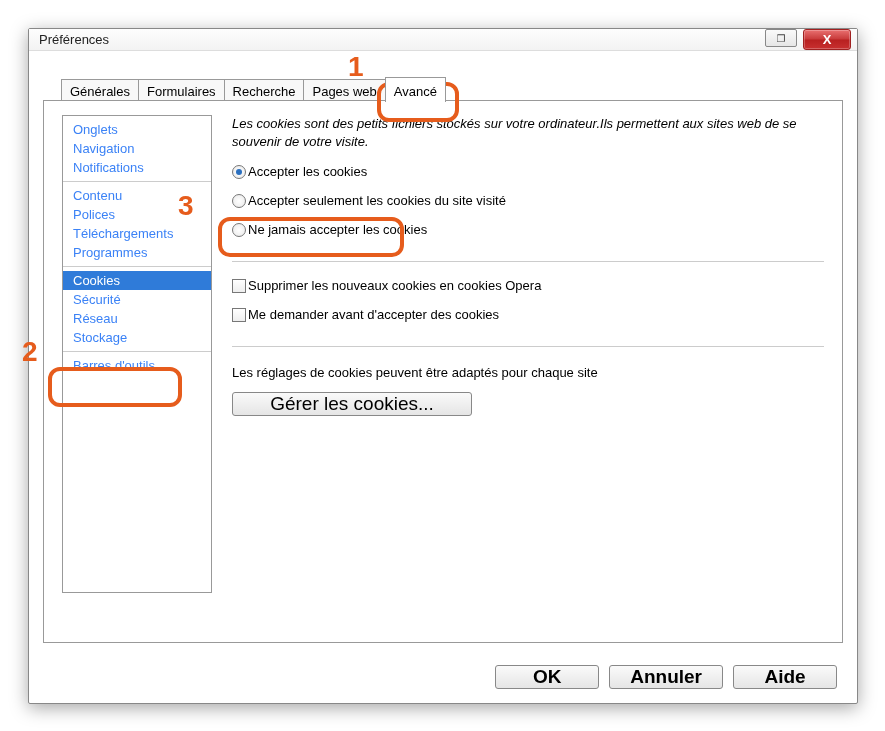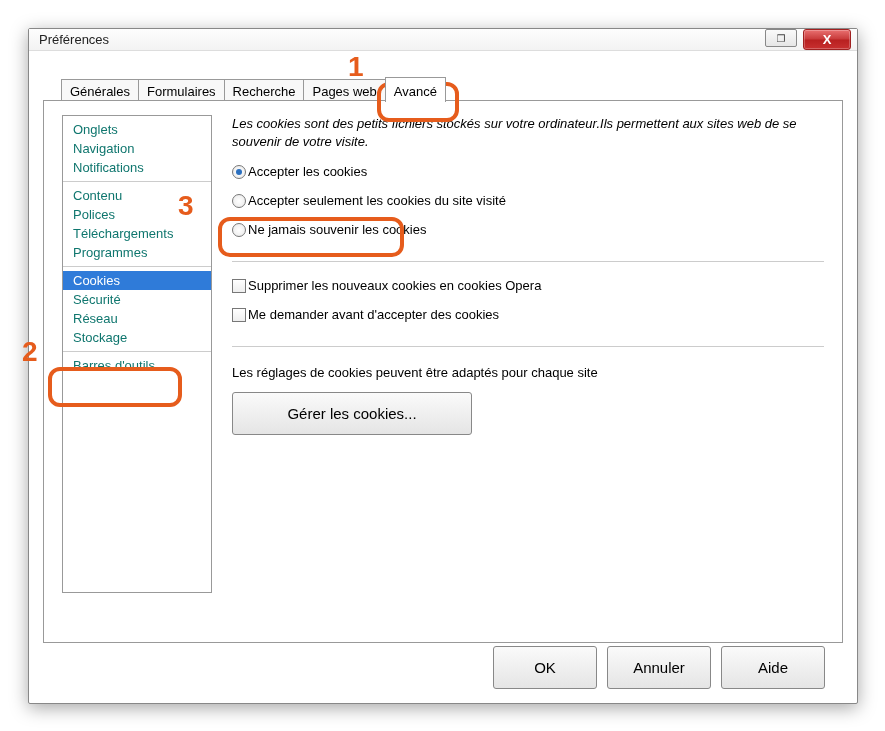--- a/index.html
+++ b/index.html
@@ -90,21 +90,21 @@
     width: 150px; height: 478px;
     border: 1px solid #999;
     background: #fff;
     overflow: hidden;
   }
   .side-group { border-bottom: 1px solid #ccc; padding: 4px 0; }
   .side-group:last-child { border-bottom: none; }
   .side-item {
     padding: 2px 10px 2px 10px;
     cursor: default;
-    color: #0f766e;
+    color: #3b82f6;
   }
   .side-item.selected {
     background: #2f7bd9;
     color: #fff;
   }
   .main-pane {
     position: absolute;
     left: 188px; right: 18px; top: 14px; bottom: 14px;
   }
   .intro { margin-bottom: 5px; line-height: 1.35; font-style: italic; }
@@ -126,34 +126,35 @@
     width: 14px; height: 14px;
     border: 1px solid #777;
     background: linear-gradient(#fff,#eee);
     display: inline-block;
   }
   .settings-text { margin: 18px 0 12px 0; }
   .btn {
     border: 1px solid #888;
     border-radius: 3px;
     background: linear-gradient(#fafafa,#e5e5e5);
-    padding: 12px 20px;
-    font-size: 15px;
+    padding: 0 20px;
+    font-size: 19px;
     cursor: default;
     min-width: 88px;
     text-align: center;
     display: inline-block;
   }
   .btn.wide { width: 240px; }
   .footer-btns {
     position: absolute;
-    right: 16px; bottom: 0;
+    right: 4px; bottom: 0;
     display: flex;
     gap: 10px;
     padding-right: 2px;
+    font-weight: bold;
   }
   
   .anno {
     position: absolute;
     border: 4px solid #e65c1c;
     border-radius: 12px;
     pointer-events: none;
   }
   .anno-label {
     position: absolute;
@@ -220,21 +221,21 @@
               <span class="dot"></span>
             </span>
           <span>Accepter les cookies</span>
         </div>
         <div class="radio-row">
           <span class="radio"></span>
           <span>Accepter seulement les cookies du site visité</span>
         </div>
         <div class="radio-row">
           <span class="radio"></span>
-          <span>Ne jamais souvenir les cookies</span>
+          <span>Ne jamais accepter les cookies</span>
         </div>
 
         <hr class="hr">
 
         <div class="check-row">
           <span class="checkbox"></span>
           <span>Supprimer les nouveaux cookies en cookies Opera</span>
         </div>
         <div class="check-row">
           <span class="checkbox"></span>

